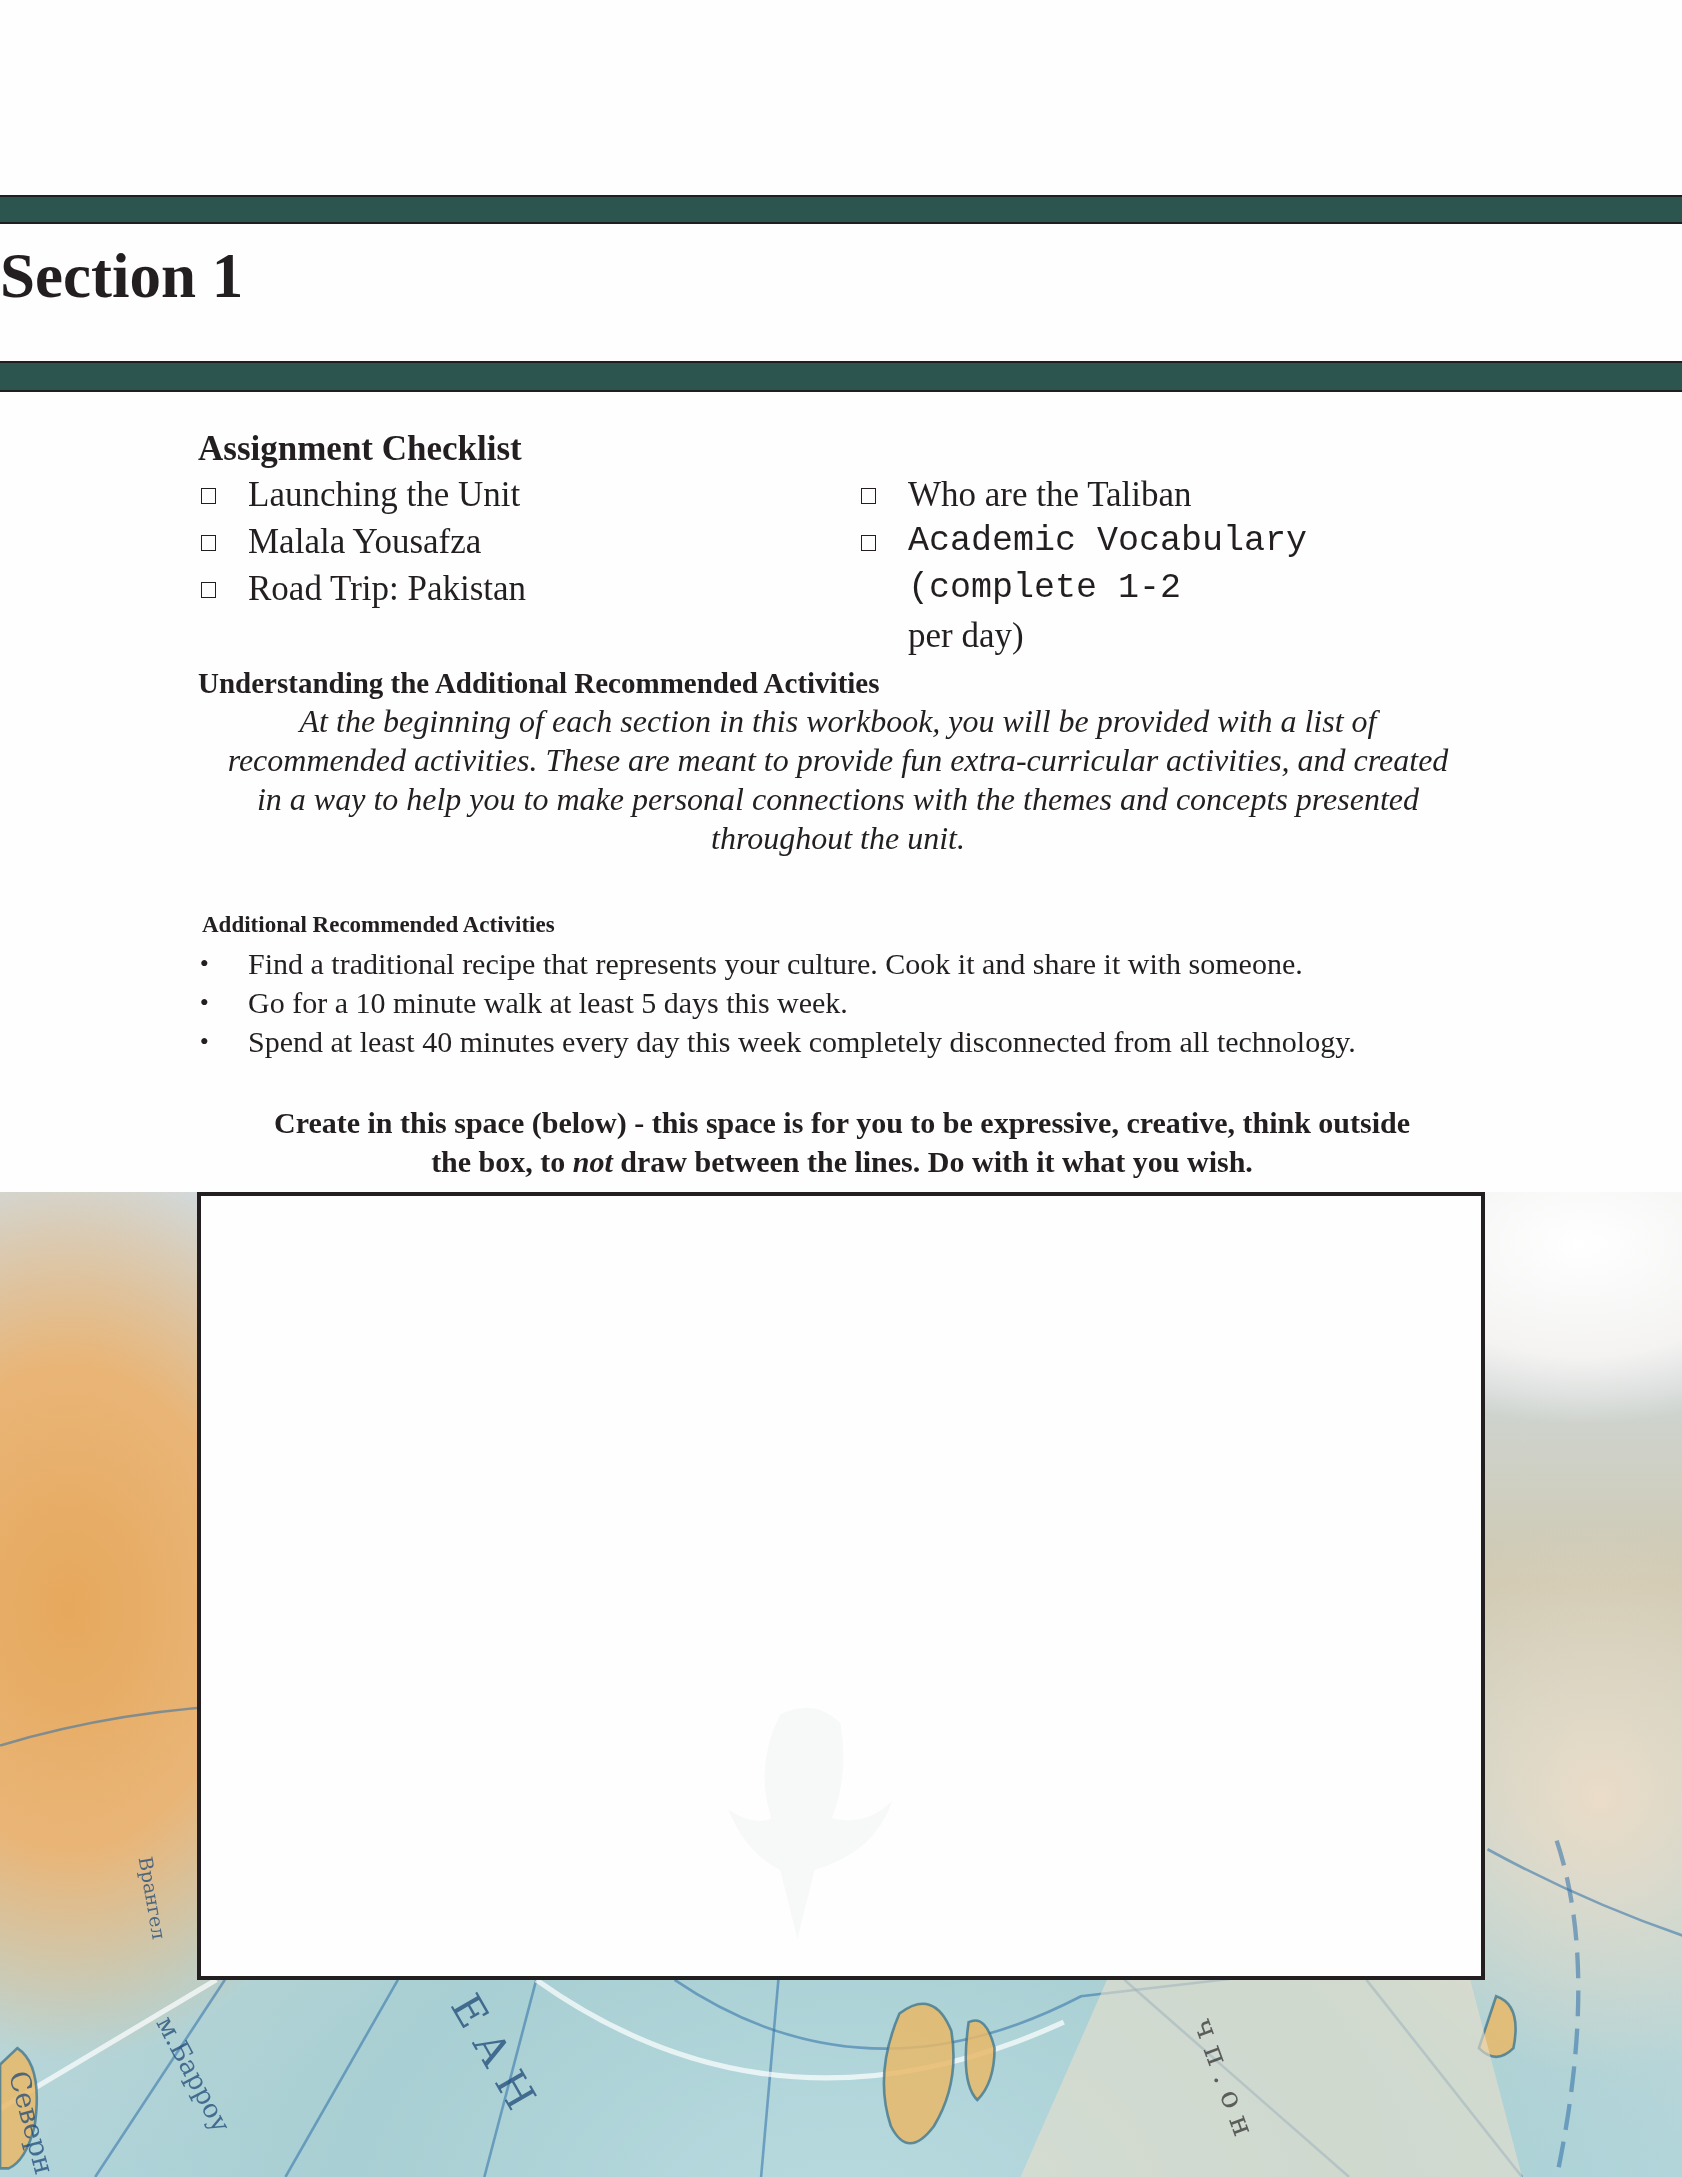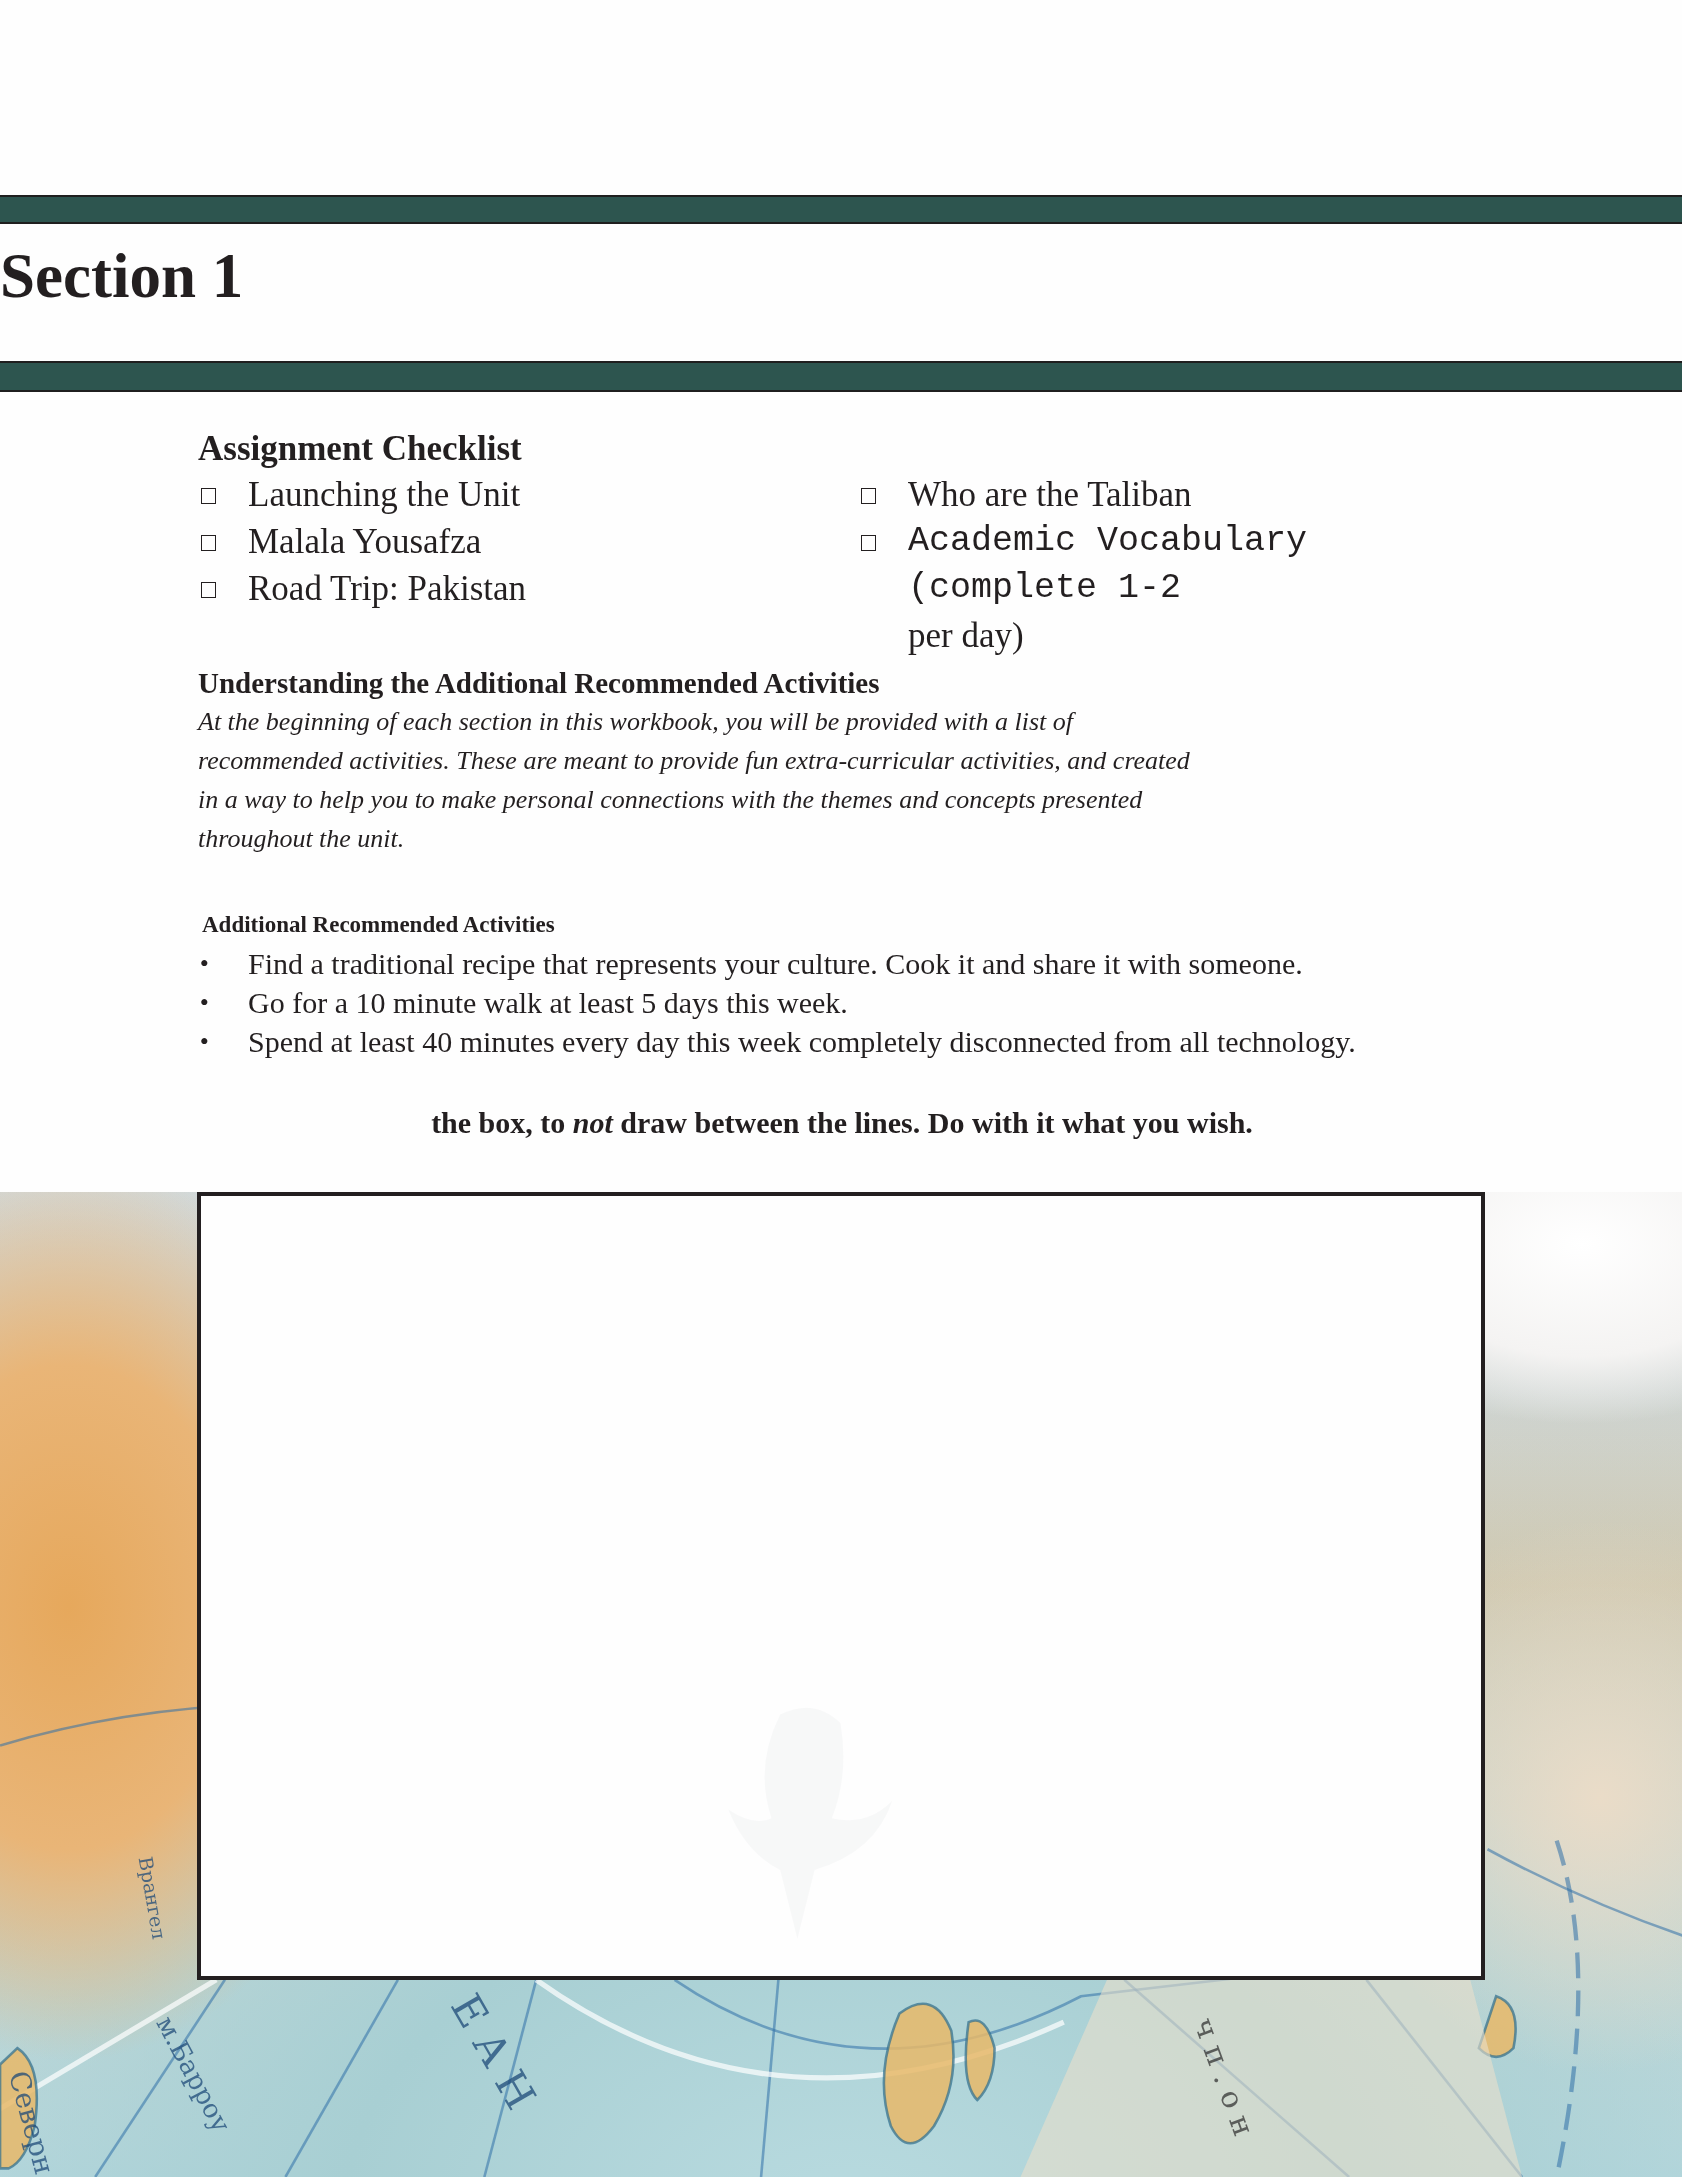--- a/index.html
+++ b/index.html
@@ -78,23 +78,24 @@
       left: 198px;
       font-size: 29px;
       font-weight: bold;
       line-height: 38px;
     }
     .understanding-body {
       position: absolute;
       top: 702px;
       left: 198px;
       width: 1280px;
-      font-size: 26px;
+      font-size: 32px;
       font-style: italic;
       line-height: 39px;
+      text-align: center;
     }
     .understanding-body span { display: block; white-space: nowrap; }
 
     .activities-heading {
       position: absolute;
       top: 906px;
       left: 202px;
       font-size: 23px;
       font-weight: bold;
       line-height: 38px;
@@ -227,20 +228,21 @@
     <span class="bullet">•</span>
     <span>Go for a 10 minute walk at least 5 days this week.</span>
   </li>
   <li class="activity-item">
     <span class="bullet">•</span>
     <span>Spend at least 40 minutes every day this week completely disconnected from all technology.</span>
   </li>
 </ul>
 
 <div class="create-prompt">
+  <div>Create in this space (below) - this space is for you to be expressive, creative, think outside</div>
   <div>
     <span>the box, to </span><em>not</em><span> draw between the lines. Do with it what you wish.</span>
   </div>
 </div>
 
 <div class="globe-bg">
   <svg width="1683" height="985" viewBox="0 0 1946 1139">
     <g fill="none" stroke="#2f6fa8" stroke-opacity="0.55" stroke-width="3">
       <path d="M0 640 Q 400 520 900 700"></path>
       <path d="M1720 760 Q 1830 820 1946 860"></path>

